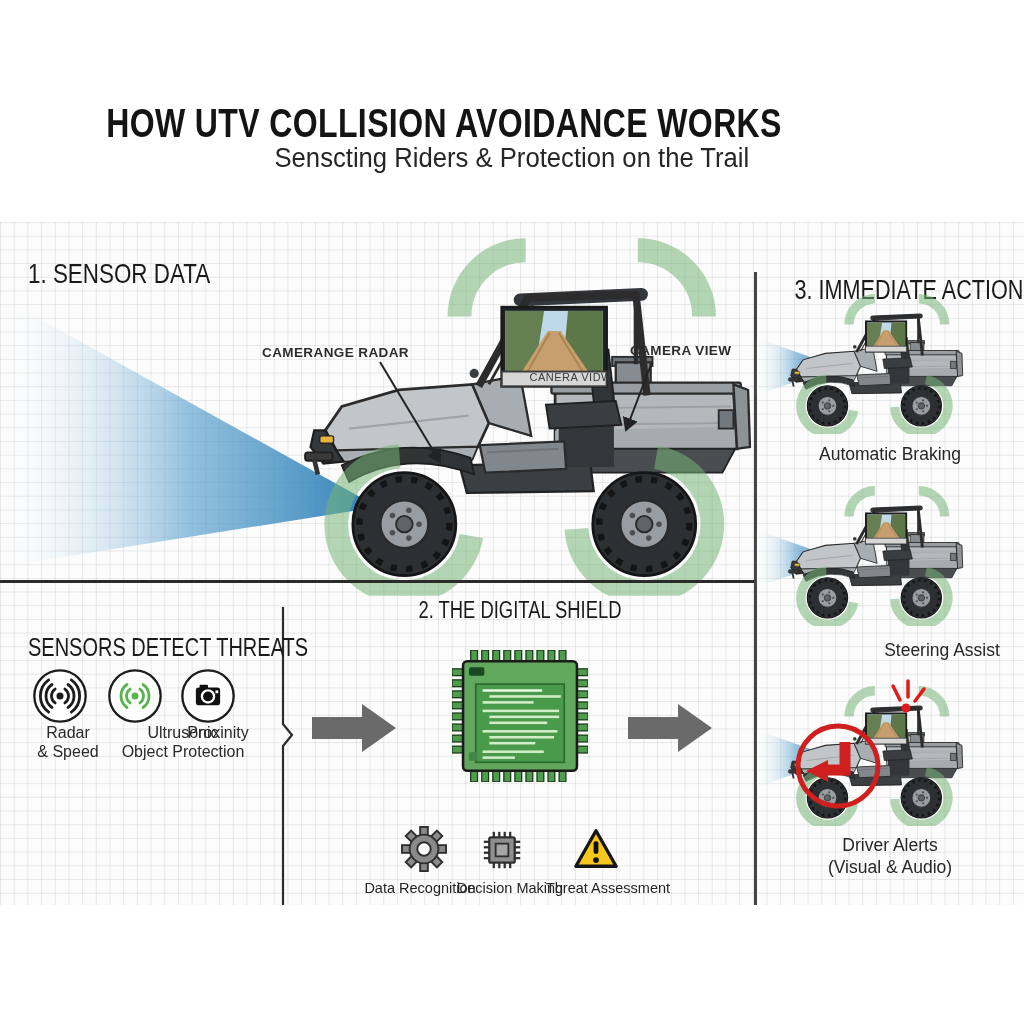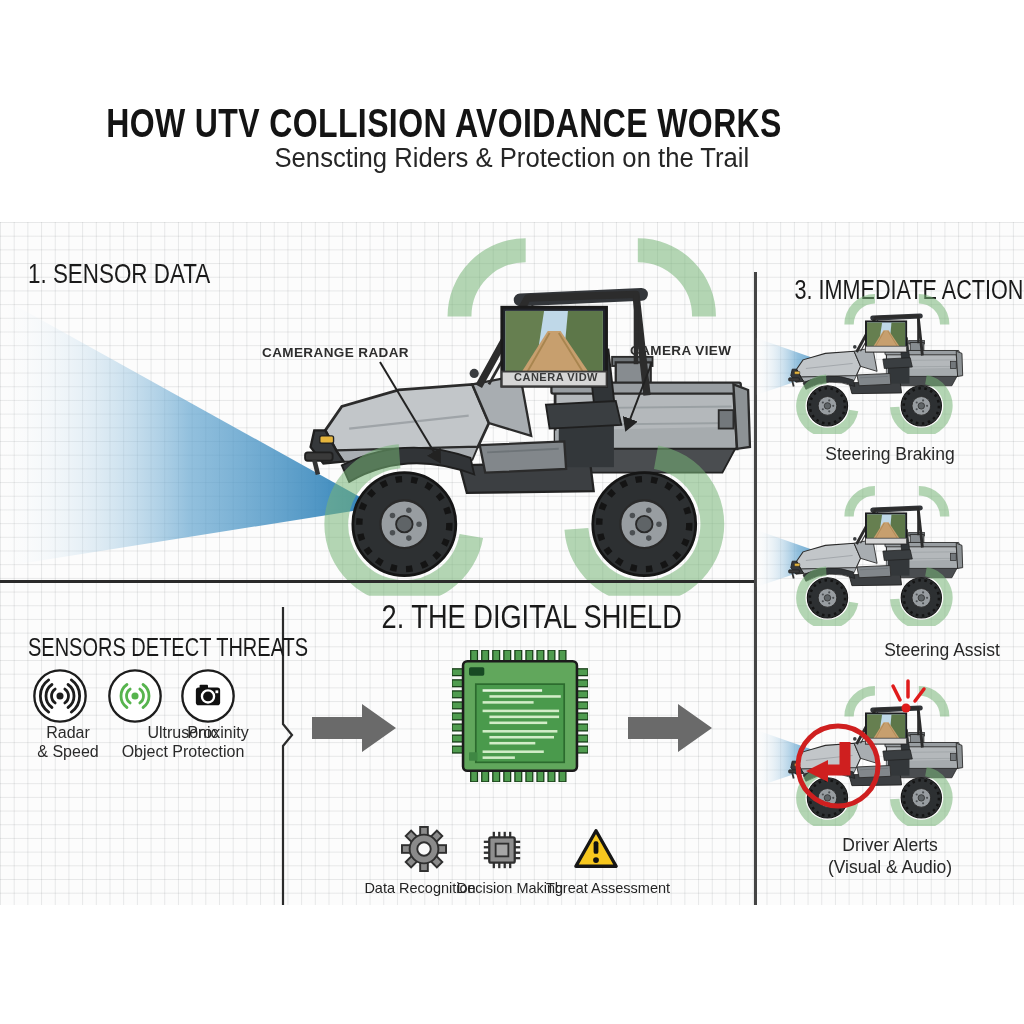--- a/index.html
+++ b/index.html
@@ -16,21 +16,21 @@
   .subtitle-wrap{left:0;top:143px;width:1024px;text-align:center;}
   .subtitle-wrap span{display:inline-block;transform:scaleX(.95);transform-origin:center;
     font-size:27px;font-weight:400;color:#262626;white-space:nowrap;}
   .h-cond{font-weight:400;color:#1a1a1a;white-space:nowrap;}
   .h-cond span{display:inline-block;transform:scaleX(.8);transform-origin:left center;}
   .h-cond.centered{text-align:center;}
   .h-cond.centered span{transform-origin:center;}
   .divider-h{left:0;top:580px;width:755px;height:3px;background:#2a2a2a;}
   .divider-v{left:754px;top:272px;width:3px;height:633px;background:#454545;}
   .callout{font-size:13.5px;font-weight:700;letter-spacing:.4px;color:#2d2d2d;white-space:nowrap;}
-  .screen-caption{font-size:11px;font-weight:700;letter-spacing:.5px;color:#3a3a3a;text-align:center;}
+  .screen-caption{font-size:11px;font-weight:400;letter-spacing:.5px;color:#3a3a3a;text-align:right;}
   .veh-caption{font-size:17.5px;color:#272727;text-align:center;line-height:1.25;}
   .sensor-label{font-size:16px;color:#2a2a2a;text-align:center;line-height:1.18;}
   .step-label{font-size:14.5px;font-weight:500;color:#242424;text-align:center;white-space:nowrap;}
   svg{display:block;}
 </style>
 </head>
 <body>
 
 <div id="stage">
 
@@ -208,21 +208,21 @@
   </div>
   <div class="abs sensor-label" style="left:84px;top:724px;width:148px;padding-left:25px;">
     <div>Ultrusonic</div>
       <div>Object Protection</div>
   </div>
   <div class="abs sensor-label" style="left:172px;top:724px;width:92px;">
     <div>Proxinity</div>
       <div></div>
   </div>
 
-  <div class="abs h-cond centered" style="left:312px;top:597px;width:440px;font-size:34px;">
+  <div class="abs h-cond centered" style="left:300px;top:597px;width:440px;font-size:23px;">
     <span>2. THE DIGITAL SHIELD</span>
   </div>
 
   <svg class="abs" style="left:312px;top:704px;" width="84" height="48" viewBox="0 0 84 48">
     <polygon points="0,13 50,13 50,0 84,24 50,48 50,35 0,35" fill="#6a6a6a"></polygon>
   </svg>
   <svg class="abs" style="left:628px;top:704px;" width="84" height="48" viewBox="0 0 84 48">
     <polygon points="0,13 50,13 50,0 84,24 50,48 50,35 0,35" fill="#6a6a6a"></polygon>
   </svg>
 
@@ -333,21 +333,21 @@
   <div class="abs h-cond centered" style="left:766px;top:258px;width:258px;font-size:27px;margin-top:17px;">
     <span>3. IMMEDIATE ACTION</span>
   </div>
 
   <svg class="abs" style="left:756px;top:336px;" width="88" height="62">
     <polygon points="0,2 83,31 0,59" fill="url(#coneGrad)"></polygon>
   </svg>
   <svg class="abs" style="left:780px;top:290px;" width="187" height="144" viewBox="0 0 520 400">
     <use href="#utv"></use>
   </svg>
-  <div class="abs veh-caption" style="left:780px;top:444px;width:220px;">Steering Braking</div>
+  <div class="abs veh-caption" style="left:780px;top:444px;width:220px;">Automatic Braking</div>
 
   <svg class="abs" style="left:756px;top:528px;" width="88" height="62">
     <polygon points="0,2 83,31 0,59" fill="url(#coneGrad)"></polygon>
   </svg>
   <svg class="abs" style="left:780px;top:482px;" width="187" height="144" viewBox="0 0 520 400">
     <use href="#utv"></use>
   </svg>
   <div class="abs veh-caption" style="left:796px;top:640px;width:252px;padding-left:20px;">Steering Assist</div>
 
   <svg class="abs" style="left:756px;top:728px;" width="88" height="62">

